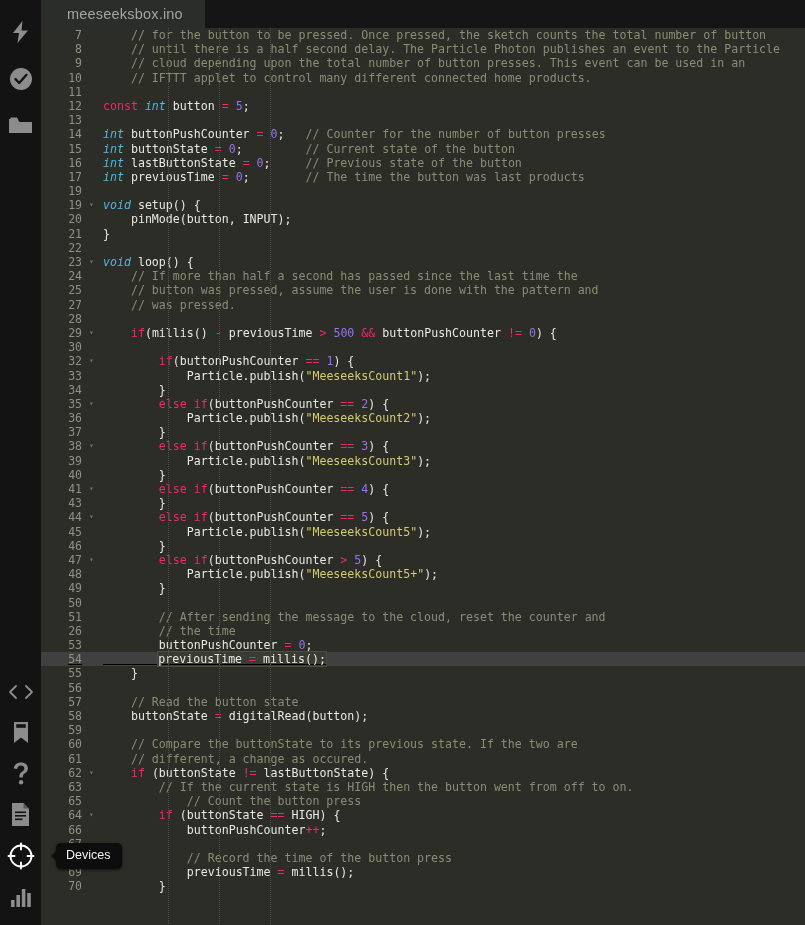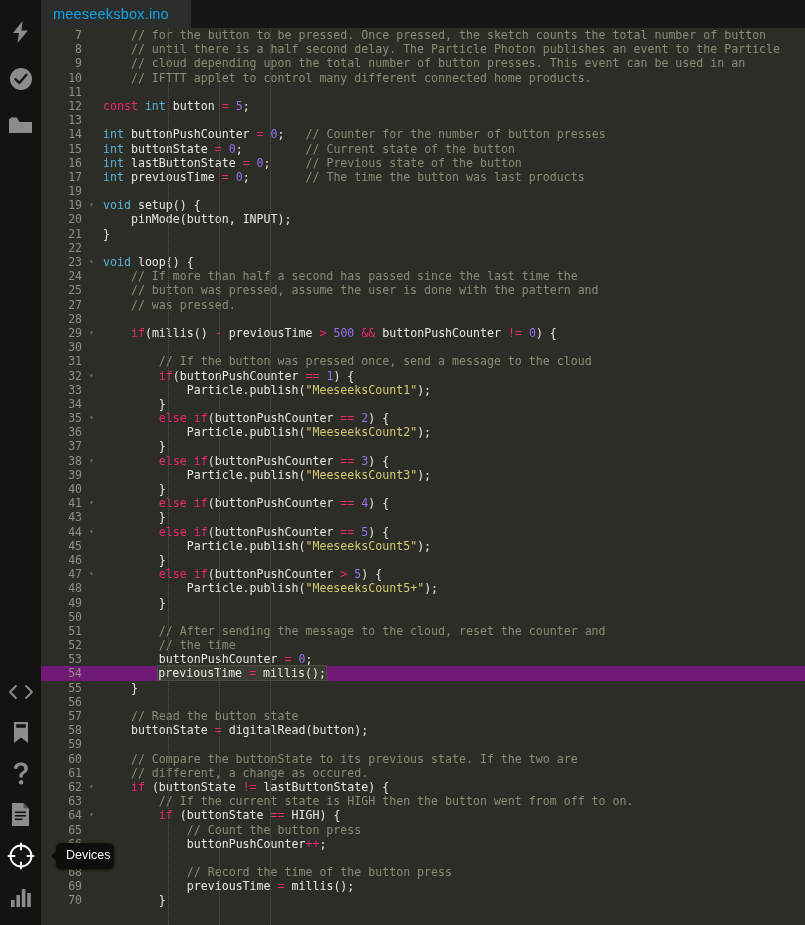--- a/index.html
+++ b/index.html
@@ -51,21 +51,21 @@
   
   #tooltip {
     position: absolute;
     left: 56px;
     top: 840px;
     background: #0d0d0d;
     color: #f2f2f2;
     font-family: "Liberation Sans", sans-serif;
     font-size: 12.5px;
     line-height: 1;
-    padding: 6px 4px 7px 10px;
+    padding: 6px 12px 7px 10px;
     border-radius: 5px;
     z-index: 60;
     white-space: nowrap;
     box-shadow: 0 1px 3px rgba(0,0,0,.6);
   }
   #tooltip::before {
     content: "";
     position: absolute;
     left: -5px;
     top: 50%;
@@ -89,26 +89,26 @@
     height: 28px;
     flex: 0 0 28px;
     background: #151515;
     display: flex;
     align-items: stretch;
     position: relative;
     z-index: 20;
   }
   .tab {
     background: #2b2d2a;
-    color: #0ea5e9;
+    color: #a3a3a3;
     font-family: "Liberation Sans", sans-serif;
     font-size: 14.5px;
     display: flex;
     align-items: center;
-    padding: 0 22px 0 12px;
+    padding: 0 22px 0 26px;
     letter-spacing: .2px;
   }
 
   
   #codepane {
     flex: 1 1 auto;
     position: relative;
     overflow: hidden;
     background: #2b2d26;
     display: flex;
@@ -119,21 +119,21 @@
     left: 0; right: 0; top: 0;
     display: block;
   }
 
   .row {
     display: flex;
     height: 14.2px;
     align-items: center;
     position: relative;
   }
-  .row.current { background: #701a75; }
+  .row.current { background: #404040; text-decoration: underline; }
 
   .gutter {
     width: 45px;
     flex: 0 0 45px;
     text-align: right;
     color: #8f9183;
     font-size: 11.5px;
     line-height: 14.2px;
     padding-right: 4px;
     box-sizing: border-box;
@@ -155,21 +155,21 @@
     color: #e8e8e3;
     white-space: pre;
     padding-left: 6px;
     position: relative;
     min-width: 0;
   }
 
   
   .cm  { color: #8a8d75; }           
   .kw  { color: #f0266f; text-align: center; }           
-  .ty  { color: #55b5db; }  
+  .ty  { color: #55b5db; font-style: italic; }  
   .num { color: #9872f0; }           
   .str { color: #d4cb73; }           
   .op  { color: #f0266f; }           
   .id  { color: #e8e8e3; }
   .pn  { color: #e8e8e3; }
 
   
   .guide {
     position: absolute;
     top: 0; bottom: 0;
@@ -393,25 +393,20 @@
             <div class="gutter">29</div>
             <div class="fold">▾</div>
             <div class="src">    <span class="kw">if</span><span class="pn">(</span><span class="id">millis</span><span class="pn">()</span> <span class="op">-</span> <span class="id">previousTime</span> <span class="op">&gt;</span> <span class="num">500</span> <span class="op">&amp;&amp;</span> <span class="id">buttonPushCounter</span> <span class="op">!=</span> <span class="num">0</span><span class="pn">) {</span></div>
           </div>
           <div class="row">
             <div class="gutter">30</div>
             <div class="fold"></div>
             <div class="src"></div>
           </div>
           <div class="row">
-            <div class="gutter">31</div>
-            <div class="fold"></div>
-            <div class="src">        <span class="cm">// If the button was pressed once, send a message to the cloud</span></div>
-          </div>
-          <div class="row">
             <div class="gutter">32</div>
             <div class="fold">▾</div>
             <div class="src">        <span class="kw">if</span><span class="pn">(</span><span class="id">buttonPushCounter</span> <span class="op">==</span> <span class="num">1</span><span class="pn">) {</span></div>
           </div>
           <div class="row">
             <div class="gutter">33</div>
             <div class="fold"></div>
             <div class="src">            <span class="id">Particle</span><span class="pn">.</span><span class="id">publish</span><span class="pn">(</span><span class="str">"MeeseeksCount1"</span><span class="pn">);</span></div>
           </div>
           <div class="row">
@@ -493,21 +488,21 @@
             <div class="gutter">50</div>
             <div class="fold"></div>
             <div class="src"></div>
           </div>
           <div class="row">
             <div class="gutter">51</div>
             <div class="fold"></div>
             <div class="src">        <span class="cm">// After sending the message to the cloud, reset the counter and</span></div>
           </div>
           <div class="row">
-            <div class="gutter">52</div>
+            <div class="gutter">26</div>
             <div class="fold"></div>
             <div class="src">        <span class="cm">// the time</span></div>
           </div>
           <div class="row">
             <div class="gutter">53</div>
             <div class="fold"></div>
             <div class="src">        <span class="id">buttonPushCounter</span> <span class="op">=</span> <span class="num">0</span><span class="pn">;</span></div>
           </div>
           <div class="row current">
             <div class="gutter">54</div>
@@ -553,28 +548,28 @@
             <div class="gutter">62</div>
             <div class="fold">▾</div>
             <div class="src">    <span class="kw">if</span> <span class="pn">(</span><span class="id">buttonState</span> <span class="op">!=</span> <span class="id">lastButtonState</span><span class="pn">) {</span></div>
           </div>
           <div class="row">
             <div class="gutter">63</div>
             <div class="fold"></div>
             <div class="src">        <span class="cm">// If the current state is HIGH then the button went from off to on.</span></div>
           </div>
           <div class="row">
+            <div class="gutter">65</div>
+            <div class="fold"></div>
+            <div class="src">            <span class="cm">// Count the button press</span></div>
+          </div>
+          <div class="row">
             <div class="gutter">64</div>
             <div class="fold">▾</div>
             <div class="src">        <span class="kw">if</span> <span class="pn">(</span><span class="id">buttonState</span> <span class="op">==</span> <span class="id">HIGH</span><span class="pn">) {</span></div>
-          </div>
-          <div class="row">
-            <div class="gutter">65</div>
-            <div class="fold"></div>
-            <div class="src">            <span class="cm">// Count the button press</span></div>
           </div>
           <div class="row">
             <div class="gutter">66</div>
             <div class="fold"></div>
             <div class="src">            <span class="id">buttonPushCounter</span><span class="op">++</span><span class="pn">;</span></div>
           </div>
           <div class="row">
             <div class="gutter">67</div>
             <div class="fold"></div>
             <div class="src"></div>

